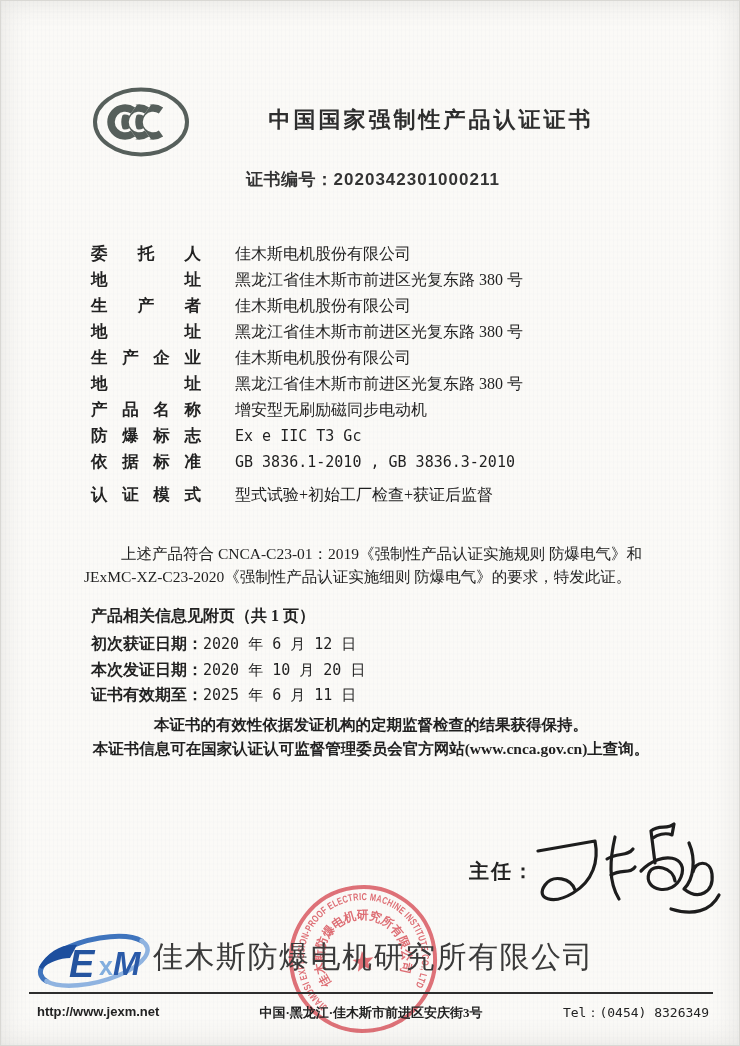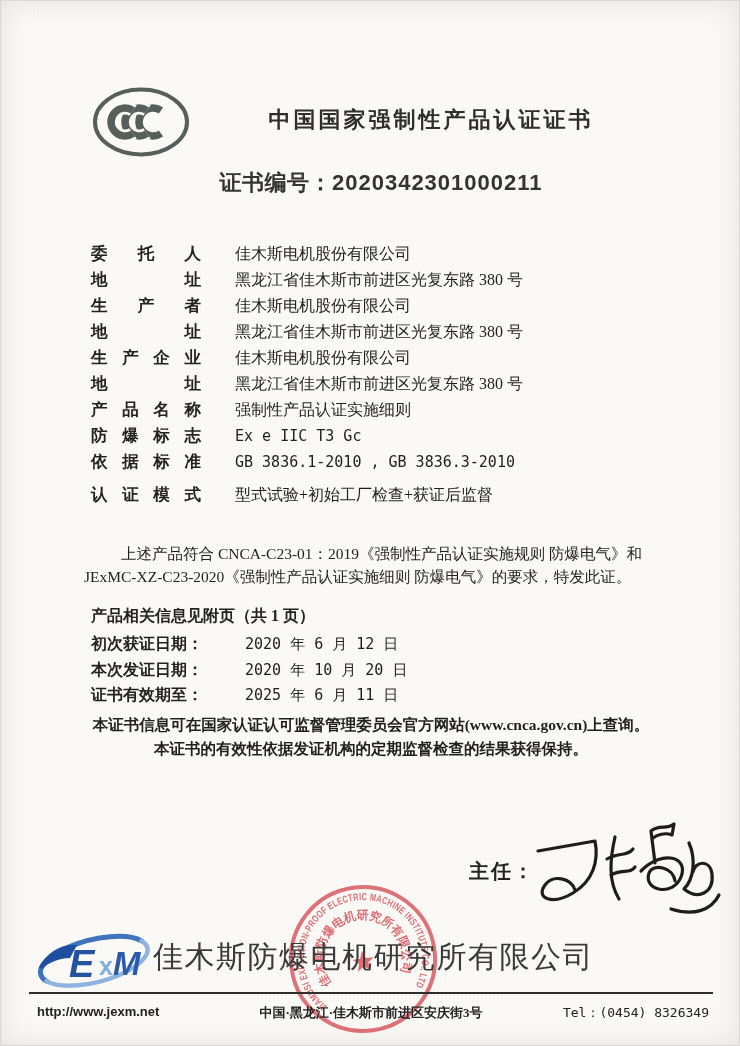--- a/index.html
+++ b/index.html
@@ -16,23 +16,23 @@
   }
 
   
   .ccc-logo{position:absolute;left:88px;top:82px;}
   .title{
     position:absolute;left:190px;top:96px;width:480px;text-align:center;
     font-family:"Liberation Sans","DejaVu Sans",sans-serif;
     font-size:22px;font-weight:bold;letter-spacing:3px;color:#2e2e2e;line-height:46px;
   }
   .certno{
-    position:absolute;left:20px;top:167px;width:720px;text-align:center;
+    position:absolute;left:12px;top:167px;width:720px;text-align:center;
     font-family:"Liberation Sans","DejaVu Sans",sans-serif;
-    font-size:22px;color:#333;letter-spacing:0.5px;font-weight:bold;
+    font-size:17px;color:#333;letter-spacing:0.5px;font-weight:bold;
   }
   .certno .num{font-weight:600;letter-spacing:1px;}
 
   
   .fields{position:absolute;left:90px;top:240px;right:36px;}
   .frow{display:flex;height:26px;line-height:26px;align-items:baseline;gap:12px;}
   .frow.gap{margin-top:7px;}
   .flabel{
     display:inline-block;width:110px;flex:0 0 110px;
     text-align:justify;text-align-last:justify;
@@ -43,21 +43,21 @@
 
   
   .statement{position:absolute;left:83px;top:541px;right:34px;font-size:15.5px;line-height:23px;color:#1f1f1f;}
   .statement .l1{padding-left:37px;}
 
   .attach{position:absolute;left:90px;top:605px;font-size:16px;font-weight:600;color:#222;}
 
   .dates{position:absolute;left:90px;top:630px;}
   .drow{height:25.5px;line-height:25.5px;font-size:16px;}
   .dlabel{font-weight:600;color:#222;}
-  .dvalue{font-family:"DejaVu Sans Mono","Liberation Mono",monospace;font-size:15px;color:#1f1f1f;margin-left:42px;}
+  .dvalue{font-family:"DejaVu Sans Mono","Liberation Mono",monospace;font-size:15px;color:#1f1f1f;}
 
   .notes{position:absolute;left:0;top:712px;width:740px;text-align:center;font-size:15.5px;line-height:24px;color:#1f1f1f;font-weight:600;}
 
   
   .director{position:absolute;left:468px;top:857px;font-size:20px;font-weight:600;color:#222;letter-spacing:2px;}
   .signature{position:absolute;left:522px;top:818px;}
 
   
   .stamp{position:absolute;left:284px;top:880px;transform:rotate(-8deg);opacity:0.88;mix-blend-mode:multiply;}
 
@@ -116,21 +116,21 @@
     <div class="frow">
         <span class="flabel">生产企业</span>
         <span class="fvalue">佳木斯电机股份有限公司</span>
       </div>
     <div class="frow">
         <span class="flabel">地址</span>
         <span class="fvalue">黑龙江省佳木斯市前进区光复东路 380 号</span>
       </div>
     <div class="frow">
         <span class="flabel">产品名称</span>
-        <span class="fvalue">强制性产品认证实施细则</span>
+        <span class="fvalue">增安型无刷励磁同步电动机</span>
       </div>
     <div class="frow">
         <span class="flabel">防爆标志</span>
         <span class="fvalue latin">Ex e IIC T3 Gc</span>
       </div>
     <div class="frow">
         <span class="flabel">依据标准</span>
         <span class="fvalue latin">GB 3836.1-2010 , GB 3836.3-2010</span>
       </div>
     <div class="frow gap">
@@ -146,22 +146,22 @@
 
   <div class="attach">产品相关信息见附页（共 1 页）</div>
 
   <div class="dates">
     <div class="drow"><span class="dlabel">初次获证日期：</span><span class="dvalue">2020 年 6 月 12 日</span></div>
     <div class="drow"><span class="dlabel">本次发证日期：</span><span class="dvalue">2020 年 10 月 20 日</span></div>
     <div class="drow"><span class="dlabel">证书有效期至：</span><span class="dvalue">2025 年 6 月 11 日</span></div>
   </div>
 
   <div class="notes">
+    <div>本证书的有效性依据发证机构的定期监督检查的结果获得保持。</div>
     <div>本证书信息可在国家认证认可监督管理委员会官方网站(www.cnca.gov.cn)上查询。</div>
-    <div>本证书的有效性依据发证机构的定期监督检查的结果获得保持。</div>
   </div>
 
   <div class="director">主任：</div>
   <svg class="signature" width="200" height="105" viewBox="0 0 200 105">
     <g fill="none" stroke="#1d1d1d" stroke-width="3.2" stroke-linecap="round" stroke-linejoin="round">
       <path d="M15,32 L72,22 C76,42 70,62 50,74 C30,86 12,80 22,66 C30,55 48,59 52,71"></path>
       <path d="M92,18 C87,40 85,62 96,80"></path>
       <path d="M84,40 C95,33 104,38 110,30"></path>
       <path d="M88,56 C98,50 108,55 112,48"></path>
       <path d="M128,12 L132,44 M128,12 C136,5 144,11 151,5 L149,16 C142,13 134,16 130,19"></path>

